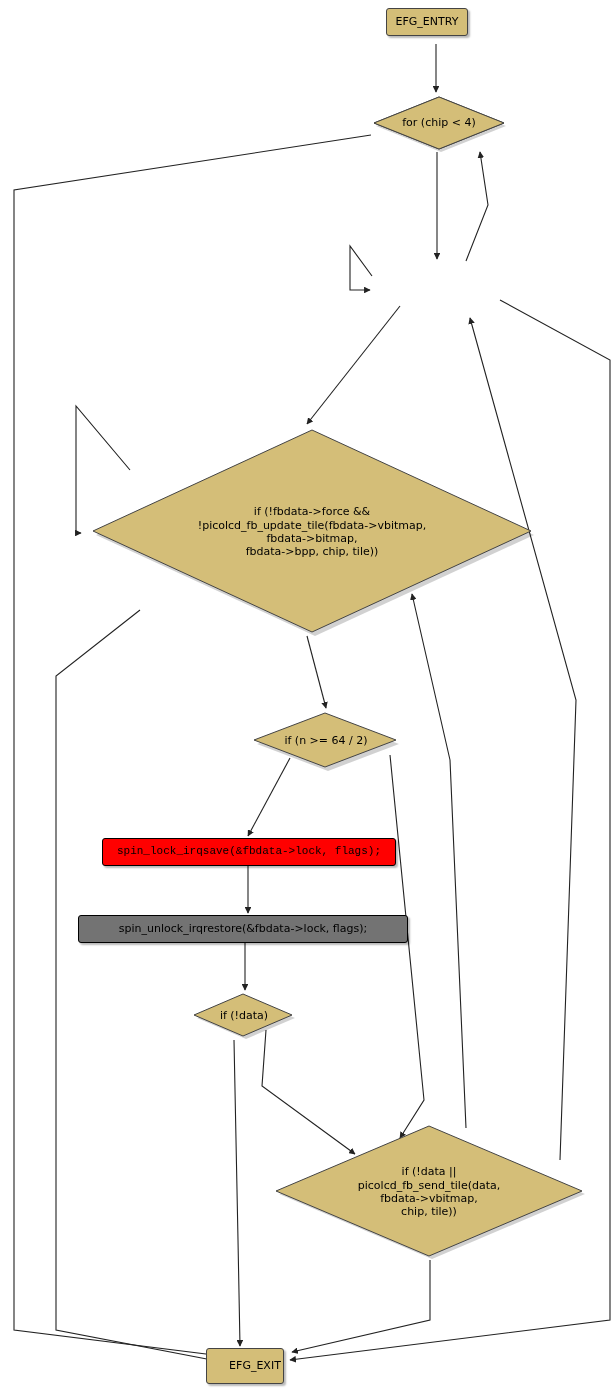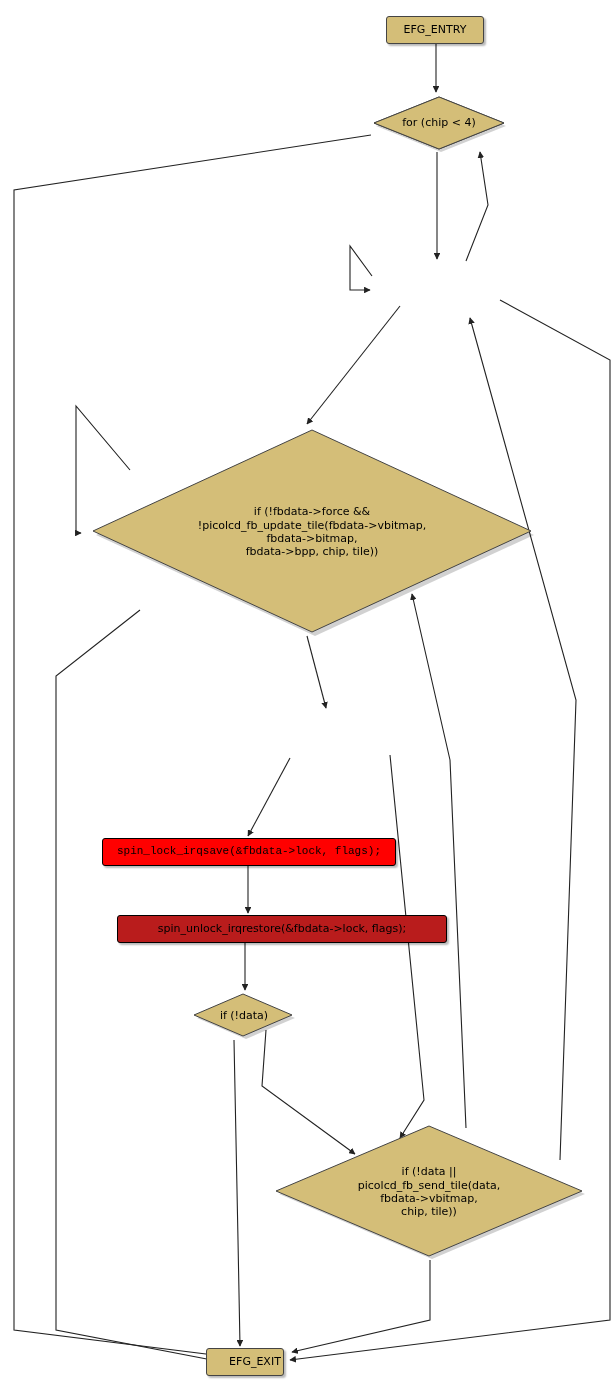--- a/index.html
+++ b/index.html
@@ -43,24 +43,23 @@
     background: #D4BE78;
     font-size: 11px;
     box-shadow: 2px 2px 2px rgba(0,0,0,0.28);
   }
   .rect.red {
     background: #FF0000;
     border-color: #000000;
     box-shadow: 2px 2px 2px rgba(0,0,0,0.28);
   }
   .rect.green {
-    background: #b91c1c;
+    background: #737373;
     border-color: #000000;
     box-shadow: 2px 2px 2px rgba(0,0,0,0.28);
-    margin-left: 39px;
   }
   
   .diamond {
     font-size: 11px;
   }
   .diamond svg {
     position: absolute;
     left: 0;
     top: 0;
   }
@@ -118,21 +117,21 @@
       <path d="M 234 1040 L 238 1240 L 240 1346"></path>
 
       <path d="M 560 1160 L 576 700 L 470 318"></path>
 
       <path d="M 466 1128 L 450 760 L 412 594"></path>
 
       <path d="M 430 1260 L 430 1320 L 292 1352"></path>
     </g>
   </svg>
 
-  <div class="node rect" style="left:386px; top:16px; width:98px; height:28px;">
+  <div class="node rect" style="left:386px; top:8px; width:82px; height:28px;">
     <span>EFG_ENTRY</span>
   </div>
 
   <div class="node diamond" style="left:371px; top:94px; width:136px; height:58px;">
     <svg width="136" height="58" viewBox="0 0 136 58">
       <polygon points="68,3 133,29 68,55 3,29" fill="#D4BE78" stroke="#444444" stroke-width="1" style="filter:none"></polygon>
       <polygon points="70,6 135,32 70,58 5,32" fill="#000000" opacity="0.18"></polygon>
       <polygon points="68,3 133,29 68,55 3,29" fill="#D4BE78" stroke="#444444" stroke-width="1"></polygon>
     </svg>
     <span class="dlabel">for (chip &lt; 4)</span>
@@ -143,20 +142,27 @@
     <svg width="448" height="208" viewBox="0 0 448 208">
       <polygon points="227,6 446,107 227,208 8,107" fill="#000000" opacity="0.18"></polygon>
       <polygon points="224,2 443,103 224,204 5,103" fill="#D4BE78" stroke="#444444" stroke-width="1"></polygon>
     </svg>
     <span class="dlabel">if (!fbdata-&gt;force &amp;&amp;
 !picolcd_fb_update_tile(fbdata-&gt;vbitmap,
 fbdata-&gt;bitmap,
 fbdata-&gt;bpp, chip, tile))</span>
   </div>
 
+  <div class="node diamond" style="left:252px; top:711px; width:148px; height:60px;">
+    <svg width="148" height="60" viewBox="0 0 148 60">
+      <polygon points="76,6 147,33 76,60 5,33" fill="#000000" opacity="0.18"></polygon>
+      <polygon points="73,2 144,29 73,56 2,29" fill="#D4BE78" stroke="#444444" stroke-width="1"></polygon>
+    </svg>
+    <span class="dlabel">if (n &gt;= 64 / 2)</span>
+  </div>
 
   <div class="node rect red" style="left:102px; top:838px; width:294px; height:28px;font-family:Liberation Mono, monospace;">
     <span>spin_lock_irqsave(&amp;fbdata-&gt;lock, flags);</span>
   </div>
 
   <div class="node rect green" style="left:78px; top:915px; width:330px; height:28px;">
     <span>spin_unlock_irqrestore(&amp;fbdata-&gt;lock, flags);</span>
   </div>
 
   <div class="node diamond" style="left:192px; top:992px; width:104px; height:48px;">
@@ -171,17 +177,17 @@
     <svg width="314" height="136" viewBox="0 0 314 136">
       <polygon points="160,5 313,70 160,135 7,70" fill="#000000" opacity="0.18"></polygon>
       <polygon points="157,2 310,67 157,132 4,67" fill="#D4BE78" stroke="#444444" stroke-width="1"></polygon>
     </svg>
     <span class="dlabel">if (!data ||
 picolcd_fb_send_tile(data,
 fbdata-&gt;vbitmap,
 chip, tile))</span>
   </div>
 
-  <div class="node rect" style="left:206px; top:1348px; width:78px; height:28px;padding-left:20px;">
+  <div class="node rect" style="left:206px; top:1348px; width:78px; height:36px;padding-left:20px;">
     <span>EFG_EXIT</span>
   </div>
 
 </div>
 
 </body></html>

